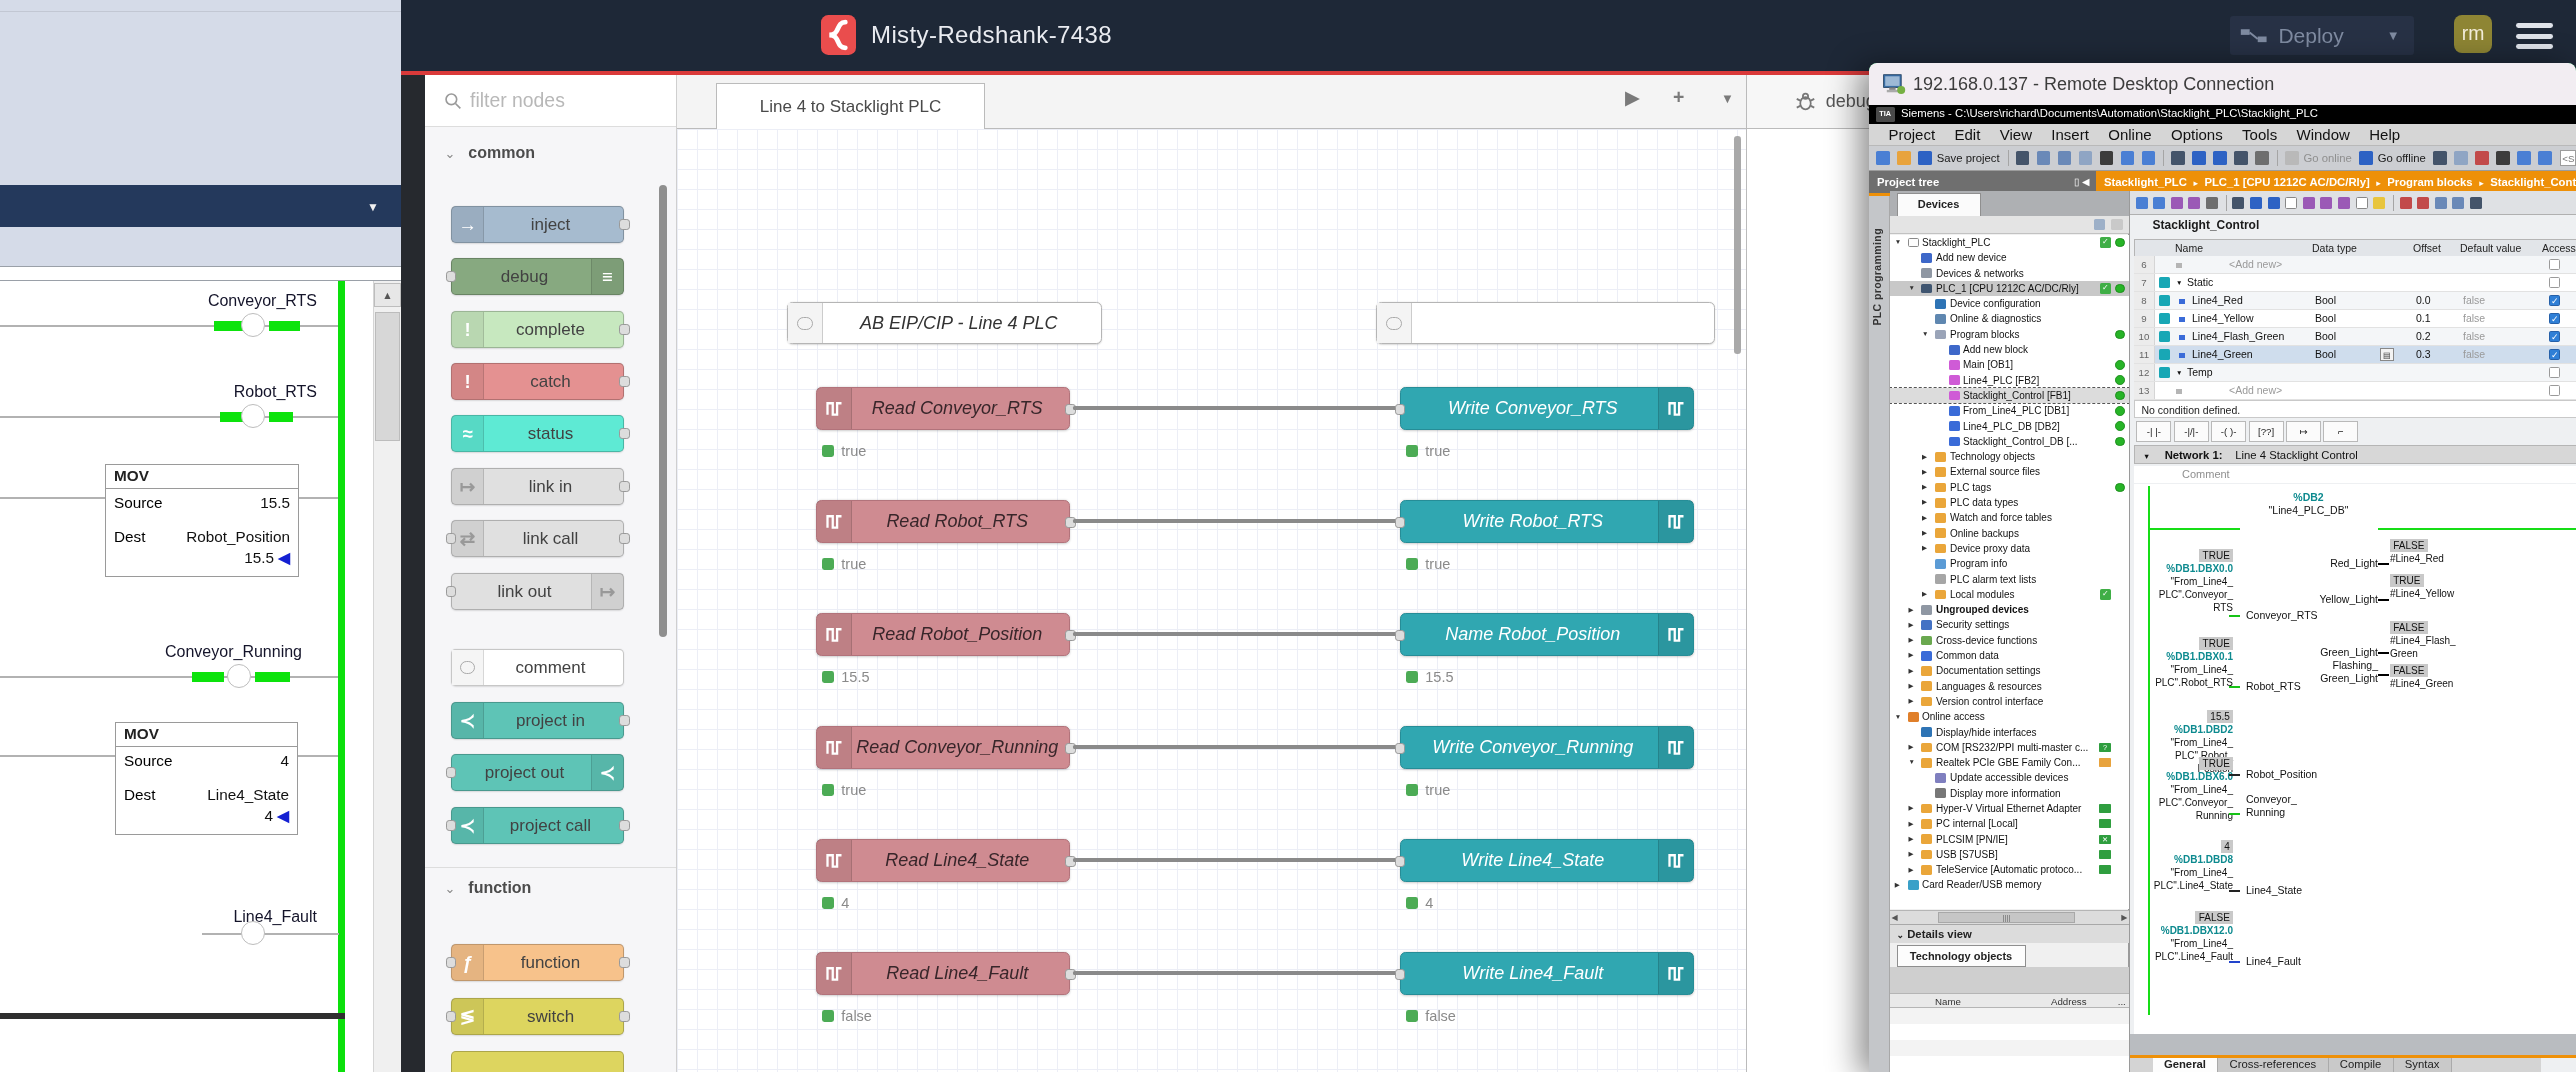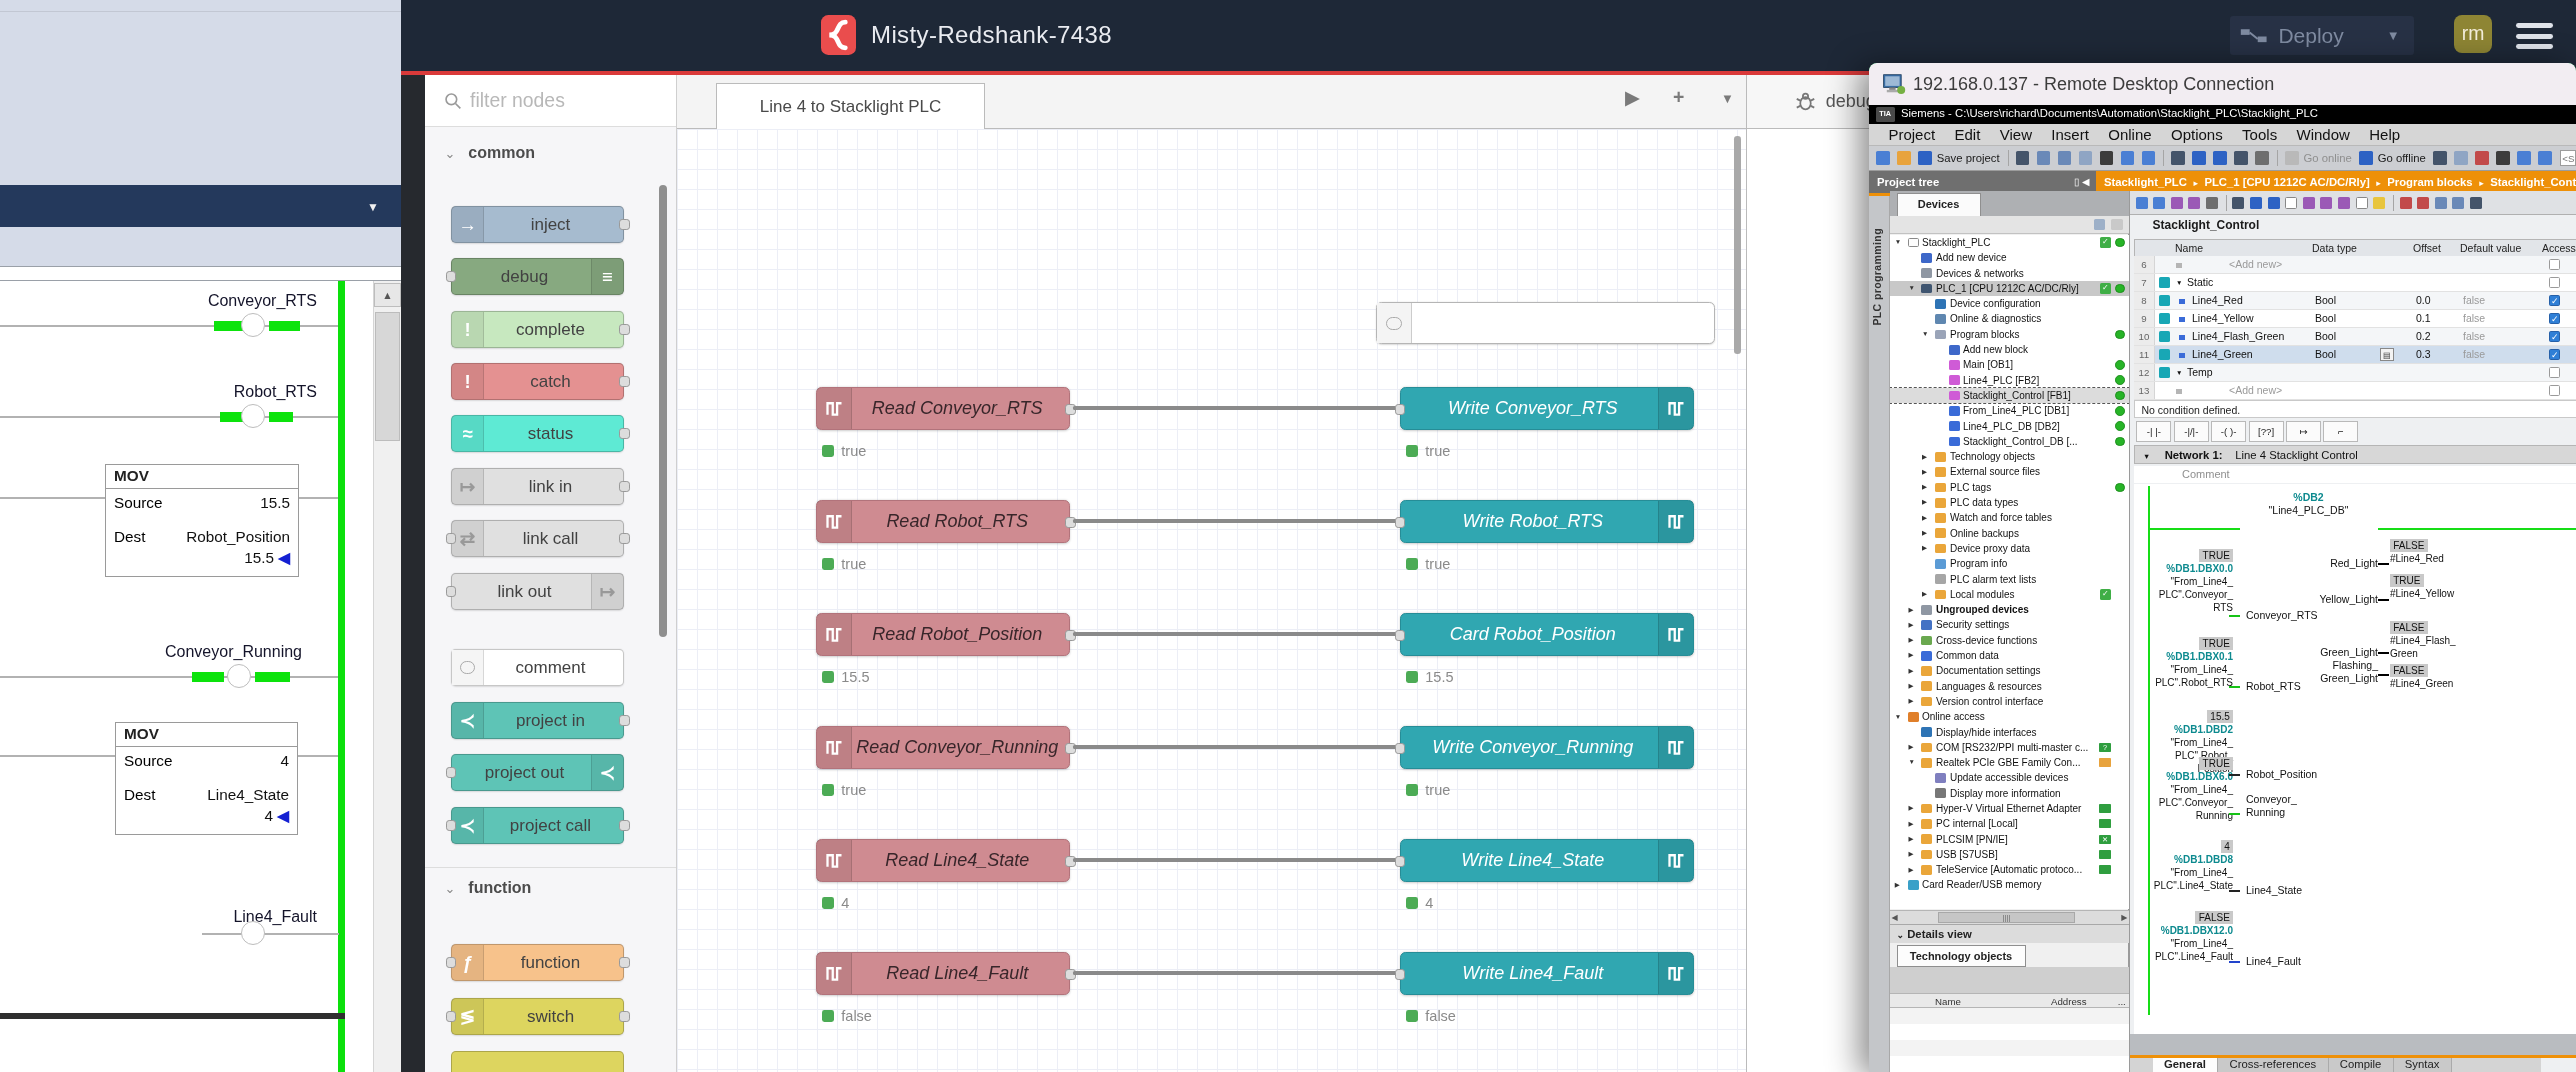--- a/index.html
+++ b/index.html
@@ -440,20 +440,26 @@
   </div>
 
   <div class="abs ws">
     <div class="tabbar">
       <div class="tab">Line 4 to Stacklight PLC</div>
       <span class="wbtn" style="left:948px">▶</span>
       <span class="wbtn" style="left:996px;font-weight:bold">+</span>
       <span class="wbtn" style="left:1044px;font-size:13px;top:16px">▼</span>
     </div>
     <div class="canvas">
+      <div class="cnode" style="left:110px;top:173px;width:315px">
+        <span class="cic">
+            <span class="bub"></span>
+          </span>
+        <span class="clb">AB EIP/CIP - Line 4 PLC</span>
+      </div>
       <div class="cnode" style="left:699px;top:173px;width:339px">
         <span class="cic">
             <span class="bub"></span>
           </span>
       </div>
 
         <div class="frow fr1">
           <div class="rnode">
             <span class="nic">
               <svg width="21" height="21" viewBox="0 0 24 24">
@@ -523,21 +529,21 @@
             <span class="nlb">Read Robot_Position</span>
             <span class="fport" style="right:-6.5px"></span>
           </div>
           <div class="fwire"></div>
           <div class="wnode">
             <span class="nic">
               <svg width="21" height="21" viewBox="0 0 24 24">
                 <path d="M4 19 V6 h6 v13 h5 V6 h5" stroke="#fff" stroke-width="2.6" fill="none"></path>
               </svg>
             </span>
-            <span class="nlb">Card Robot_Position</span>
+            <span class="nlb">Name Robot_Position</span>
             <span class="fport" style="left:-6.5px"></span>
           </div>
           <div class="fstat" style="left:145px">
             <span class="sq"></span>
             <span class="st">15.5</span>
           </div>
           <div class="fstat" style="left:729px">
             <span class="sq"></span>
             <span class="st">15.5</span>
           </div>

